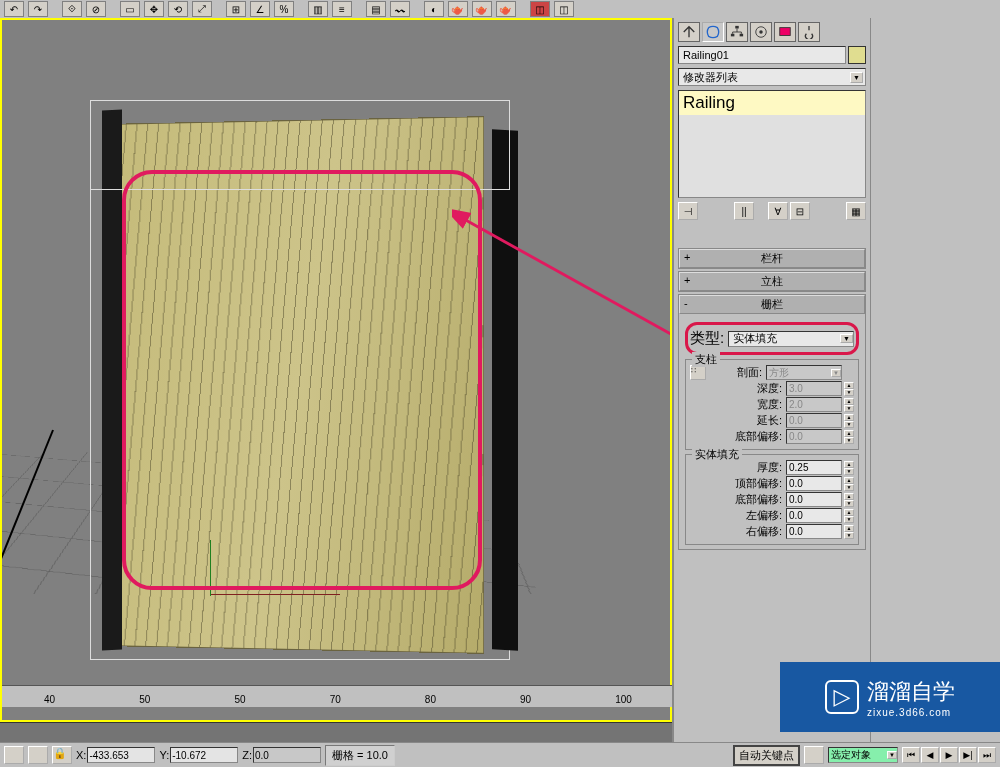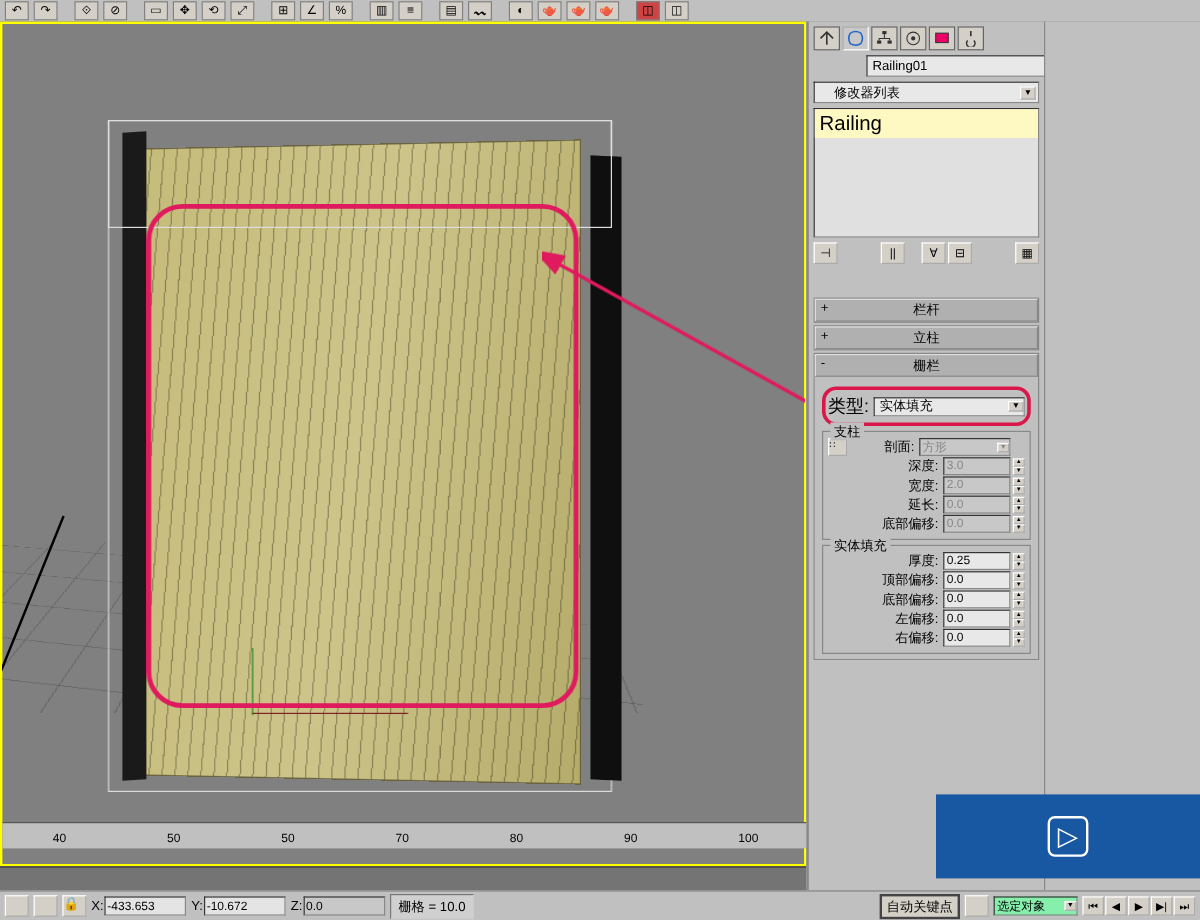--- a/index.html
+++ b/index.html
@@ -18,24 +18,24 @@
   
   .timeline { position: absolute; left: 0; top: 722px; width: 672px; height: 20px; background: #747474; border-top:1px solid #333;}
 
   .panel-right { position: absolute; left: 672px; top: 18px; width: 198px; height: 724px; background: #c0c0c0; border-left: 2px solid #888; padding: 4px; }
   .tab-icons { display:flex; gap:2px; margin-bottom:4px; }
   .tab-icons .tab-ic { width:22px; height:20px; background:#d4d0c8; border:1px solid #666; display:flex; align-items:center; justify-content:center;}
   .tab-icons .tab-ic svg { width:14px; height:14px; }
   .tab-icons .tab-ic.active { background:#c8c8c8; border:1px inset #fff;}
   
   .name-field { display:flex; gap:2px; margin-bottom:4px;}
-  .name-field input { flex:1; height:18px; background:#e8e8e8; border:1px inset #888; padding:0 4px; font-size:11px;margin-left:44px;}
+  .name-field input { flex:1; height:18px; background:#e8e8e8; border:1px inset #888; padding:0 4px; font-size:11px;}
   .color-sw { width:18px; height:18px; background:#e0dd90; border:1px solid #333;}
   
-  .drop { width:100%; height:18px; background:#e8e8e8; border:1px inset #888; display:flex; align-items:center; padding:0 16px; font-size:11px; position:relative; margin-bottom:4px;}
+  .drop { width:100%; height:18px; background:#e8e8e8; border:1px inset #888; display:flex; align-items:center; padding:0 4px; font-size:11px; position:relative; margin-bottom:4px;}
   .drop::after { content:'▼'; position:absolute; right:2px; font-size:7px; background:#d4d0c8; border:1px outset #fff; padding:1px 2px;}
   
   .mod-stack { width:100%; height:108px; background:#e0e0e0; border:1px inset #888; margin-bottom:4px;}
   .mod-stack .stk-item { background:#fef9c3; color:#000; padding:2px 4px; font-size:17px;}
   
   .stack-btns { display:flex; justify-content:space-between; align-items:center; margin-bottom:10px;}
   .stk-btn { width:20px; height:18px; background:#d4d0c8; border:1px outset #fff; font-size:10px; display:flex; align-items:center; justify-content:center;}
   
   .rollout { margin-bottom:2px; border:1px solid #888; }
   .rollout-header { background:#b0b0b0; border:1px outset #ddd; padding:1px 4px; font-size:11px; text-align:center; position:relative;}
@@ -362,13 +362,17 @@
     <span>⏮</span>
     <span>◀</span>
     <span>▶</span>
     <span>▶|</span>
     <span>⏭</span>
   </div>
 </div>
 
 <div class="watermark">
   <div class="playcirc">▷</div>
+  <div>
+    <span>溜溜自学</span>
+    <span class="sub">zixue.3d66.com</span>
+  </div>
 </div>
 
 </body></html>

